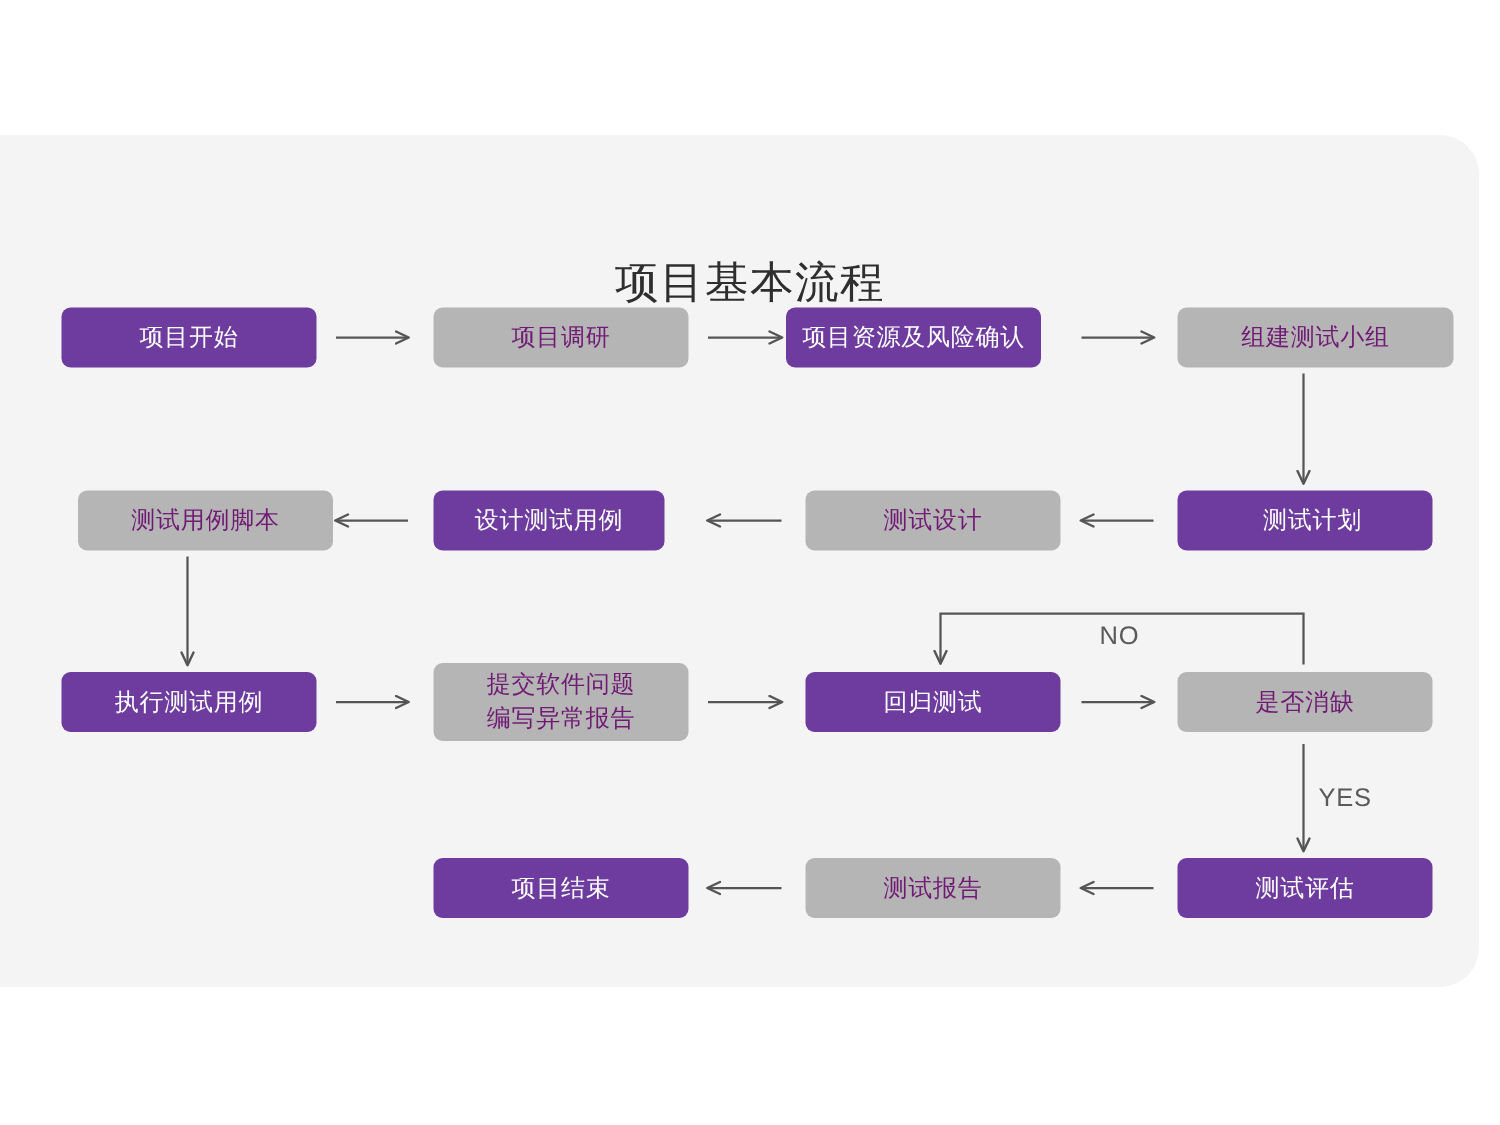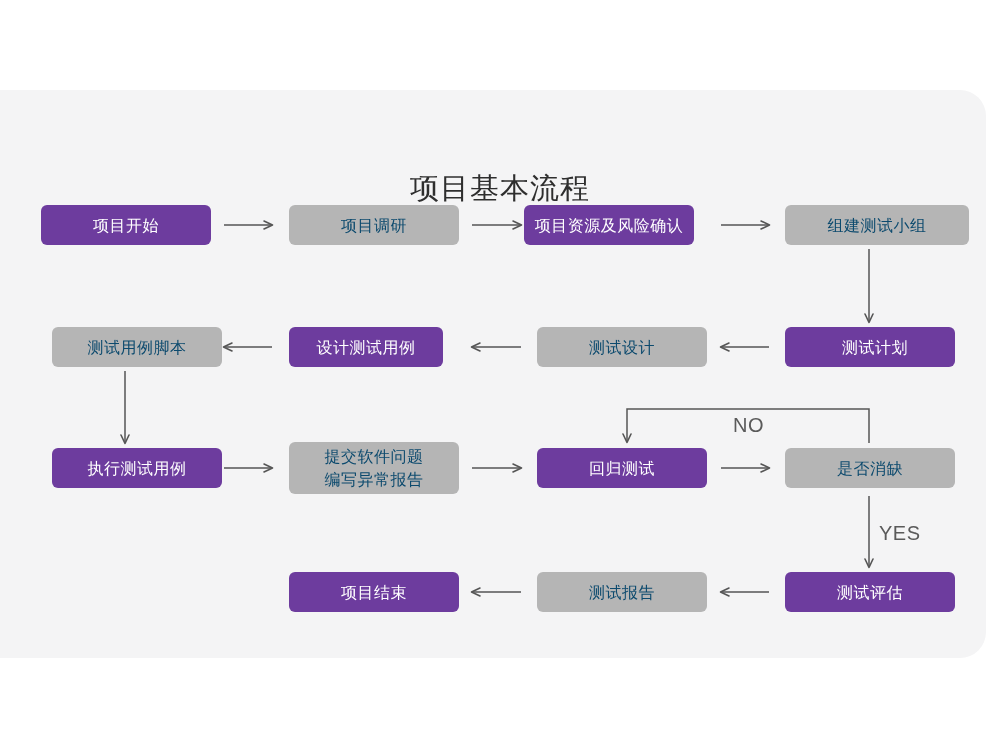--- a/index.html
+++ b/index.html
@@ -53,38 +53,38 @@
     line-height: 23px;
     letter-spacing: 0.5px;
     user-select: none;
   }
   .node.purple {
     background: #6d3c9e;
     color: #ffffff;
   }
   .node.gray {
     background: #b5b5b5;
-    color: #0c4a6e;
+    color: #701a75;
   }
   .node .label {
     display: block;
     white-space: pre-line;
   }
   
   #connectors {
     position: absolute;
     left: 0;
     top: 0;
     width: 1000px;
     height: 750px;
     pointer-events: none;
   }
   .edge-label {
     position: absolute;
-    font-size: 20px;
+    font-size: 17px;
     color: #5a5a5a;
     letter-spacing: 0.5px;
   }
 </style>
 </head>
 <body>
 
 <div id="stage">
 
   <div id="card"></div>
@@ -146,21 +146,21 @@
   <div class="node purple" style="left:289px; top:327px; width:154px; height:40px;">
     <span class="label">设计测试用例</span>
   </div>
   <div class="node gray" style="left:537px; top:327px; width:170px; height:40px;">
     <span class="label">测试设计</span>
   </div>
   <div class="node purple" style="left:785px; top:327px; width:170px; height:40px;padding-left:10px;">
     <span class="label">测试计划</span>
   </div>
 
-  <div class="node purple" style="left:52px; top:448px; width:170px; height:40px;">
+  <div class="node purple" style="left:41px; top:448px; width:170px; height:40px;">
     <span class="label">执行测试用例</span>
   </div>
   <div class="node gray" style="left:289px; top:442px; width:170px; height:52px;">
     <span class="label">提交软件问题
 编写异常报告</span>
   </div>
   <div class="node purple" style="left:537px; top:448px; width:170px; height:40px;">
     <span class="label">回归测试</span>
   </div>
   <div class="node gray" style="left:785px; top:448px; width:170px; height:40px;">

